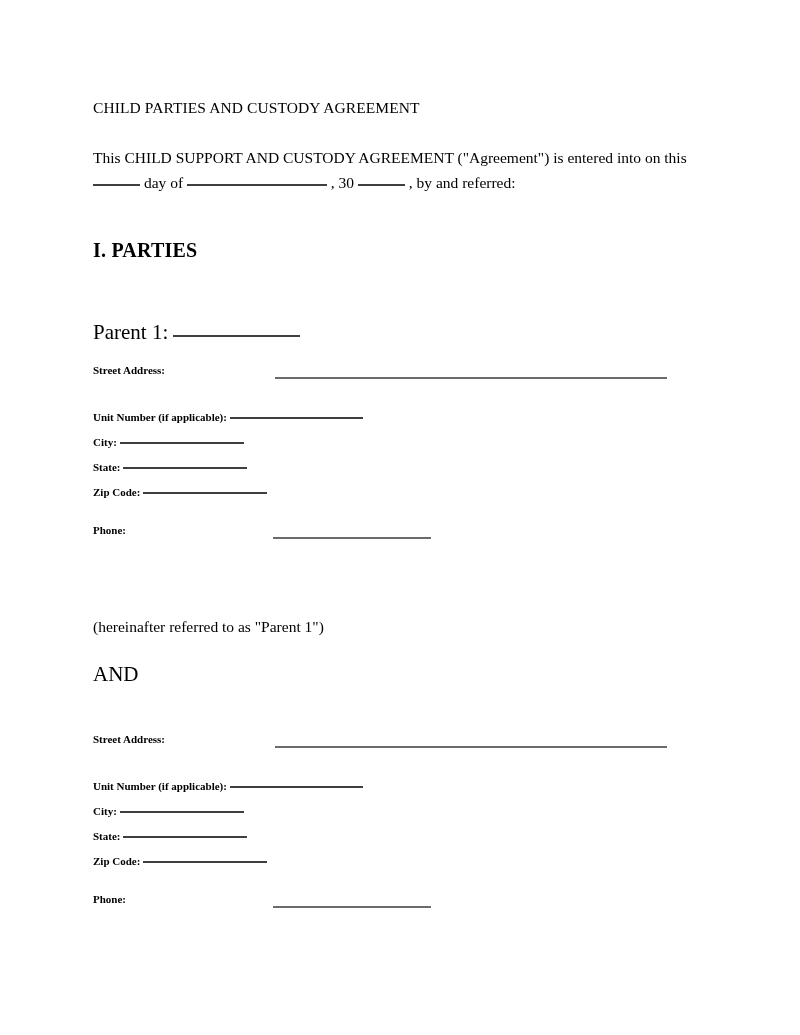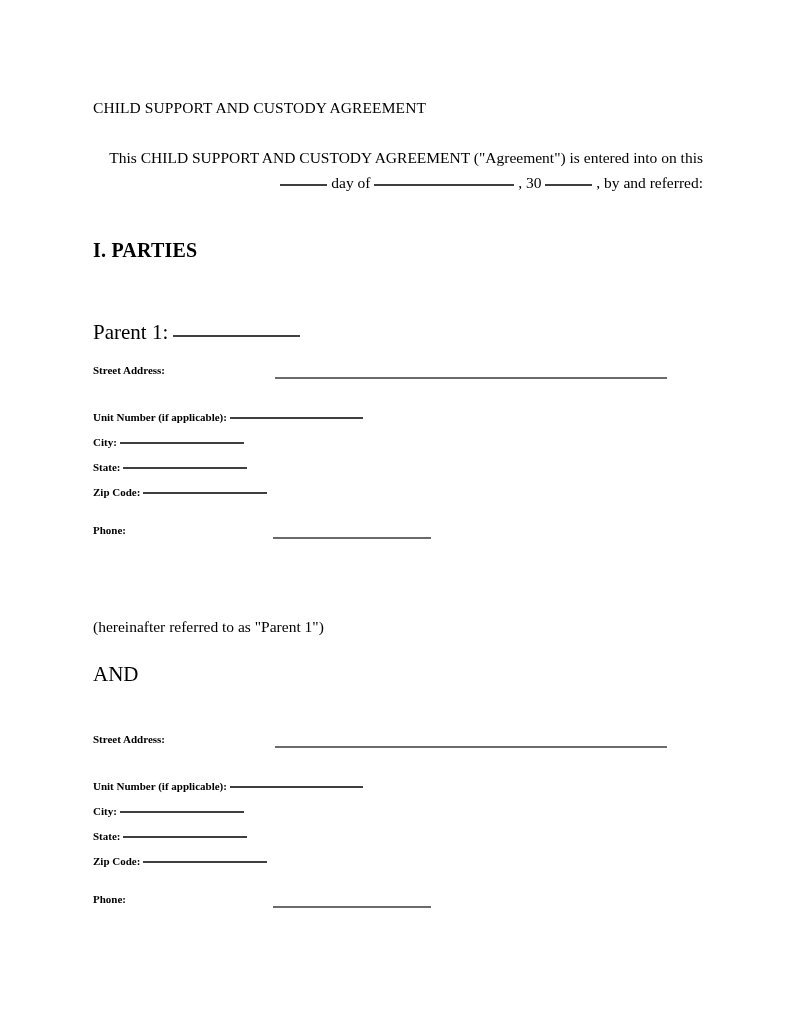--- a/index.html
+++ b/index.html
@@ -34,21 +34,20 @@
     letter-spacing: 0.1px;
     white-space: nowrap;
   }
   .para {
     font-size: 15.5px;
     line-height: 25px;
   }
   .para-line {
     display: block;
     white-space: nowrap;
-    text-align: right;
   }
   .section-heading {
     font-size: 20px;
     font-weight: bold;
     line-height: 20px;
     letter-spacing: 0.2px;
   }
   .plain-label {
     font-size: 21px;
     line-height: 20px;
@@ -106,21 +105,21 @@
   .sp-lg          { height: 32px; }
   .sp-xl          { height: 27px; }
   .sp-row         { height: 5px; }
 </style>
 </head>
 <body>
 
 <div class="page">
   <div class="content">
 
-    <div class="doc-title">CHILD SUPPORT AND CUSTODY AGREEMENT</div>
+    <div class="doc-title">CHILD PARTIES AND CUSTODY AGREEMENT</div>
 
     <div class="sp-title-gap"></div>
 
     <div class="para">
       <span class="para-line">This CHILD SUPPORT AND CUSTODY AGREEMENT ("Agreement") is entered into on this</span>
       <span class="para-line">
         <span class="rule rule-inline-short"></span>
         <span>day of</span>
         <span class="rule rule-inline-long"></span>
         <span>, 30</span>

